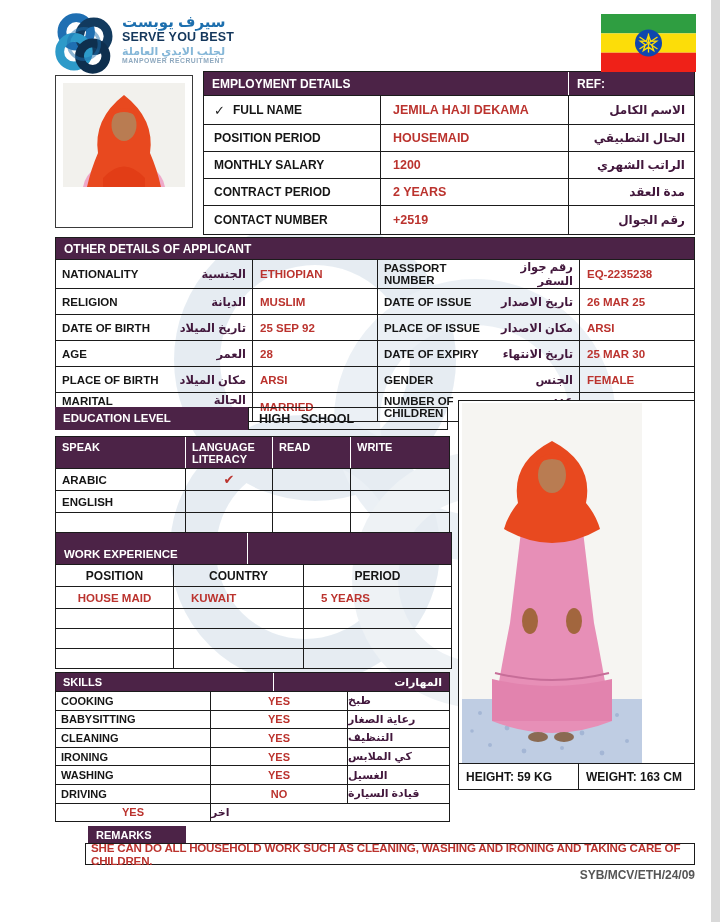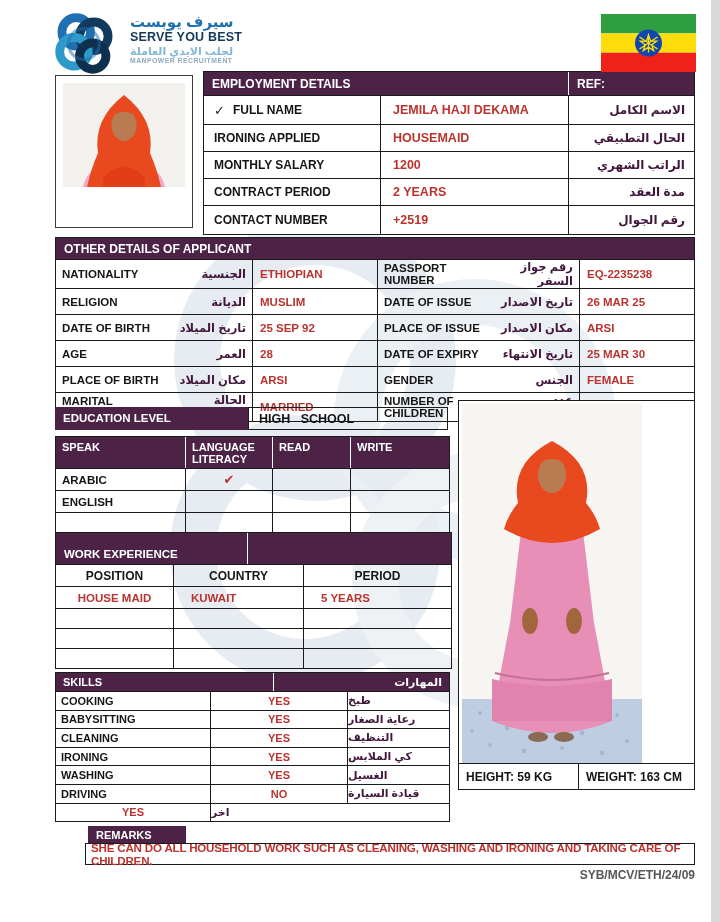--- a/index.html
+++ b/index.html
@@ -5,21 +5,21 @@
   * { margin:0; padding:0; box-sizing:border-box; }
   html,body { background:#efefef; }
   body { font-family:"Liberation Sans","DejaVu Sans",sans-serif; }
   .page { position:relative; width:720px; height:922px; background:#ffffff; overflow:hidden; }
   .edge-right { position:absolute; right:0; top:0; width:9px; height:100%; background:#d9d9d9; }
 
   
   .watermark { position:absolute; left:140px; top:235px; opacity:.33; z-index:0; }
 
   
-  .logo { position:absolute; left:50px; top:11px; display:flex; gap:10px; z-index:2; }
+  .logo { position:absolute; left:50px; top:11px; display:flex; gap:2px; z-index:2; }
   .logo-text { display:flex; flex-direction:column; line-height:1.15; padding-top:2px; }
   .l-ar  { color:#1d6fae; font-size:15px; font-weight:bold; }
   .l-en  { color:#14375c; font-size:12.5px; font-weight:bold; letter-spacing:.2px; }
   .l-ar2 { color:#85b7d8; font-size:11px; font-weight:bold; }
   .l-en2 { color:#8fa9bf; font-size:6.8px; font-weight:bold; letter-spacing:.5px; }
   .flag { position:absolute; left:601px; top:14px; z-index:2; }
 
   
   .purple { background:#4c2347; color:#ffffff; font-weight:bold; }
 
@@ -178,21 +178,21 @@
     <div class="emp-r">
       <div class="lab">
           <span class="chk">✓</span>
         <span>FULL NAME</span>
         </div>
       <div class="val">JEMILA HAJI DEKAMA</div>
       <div class="arl">الاسم الكامل</div>
     </div>
     <div class="emp-r">
       <div class="lab">
-          <span>IRONING APPLIED</span>
+          <span>POSITION PERIOD</span>
         </div>
       <div class="val">HOUSEMAID</div>
       <div class="arl">الحال التطبيقي</div>
     </div>
     <div class="emp-r">
       <div class="lab">
           <span>MONTHLY SALARY</span>
         </div>
       <div class="val">1200</div>
       <div class="arl">الراتب الشهري</div>

